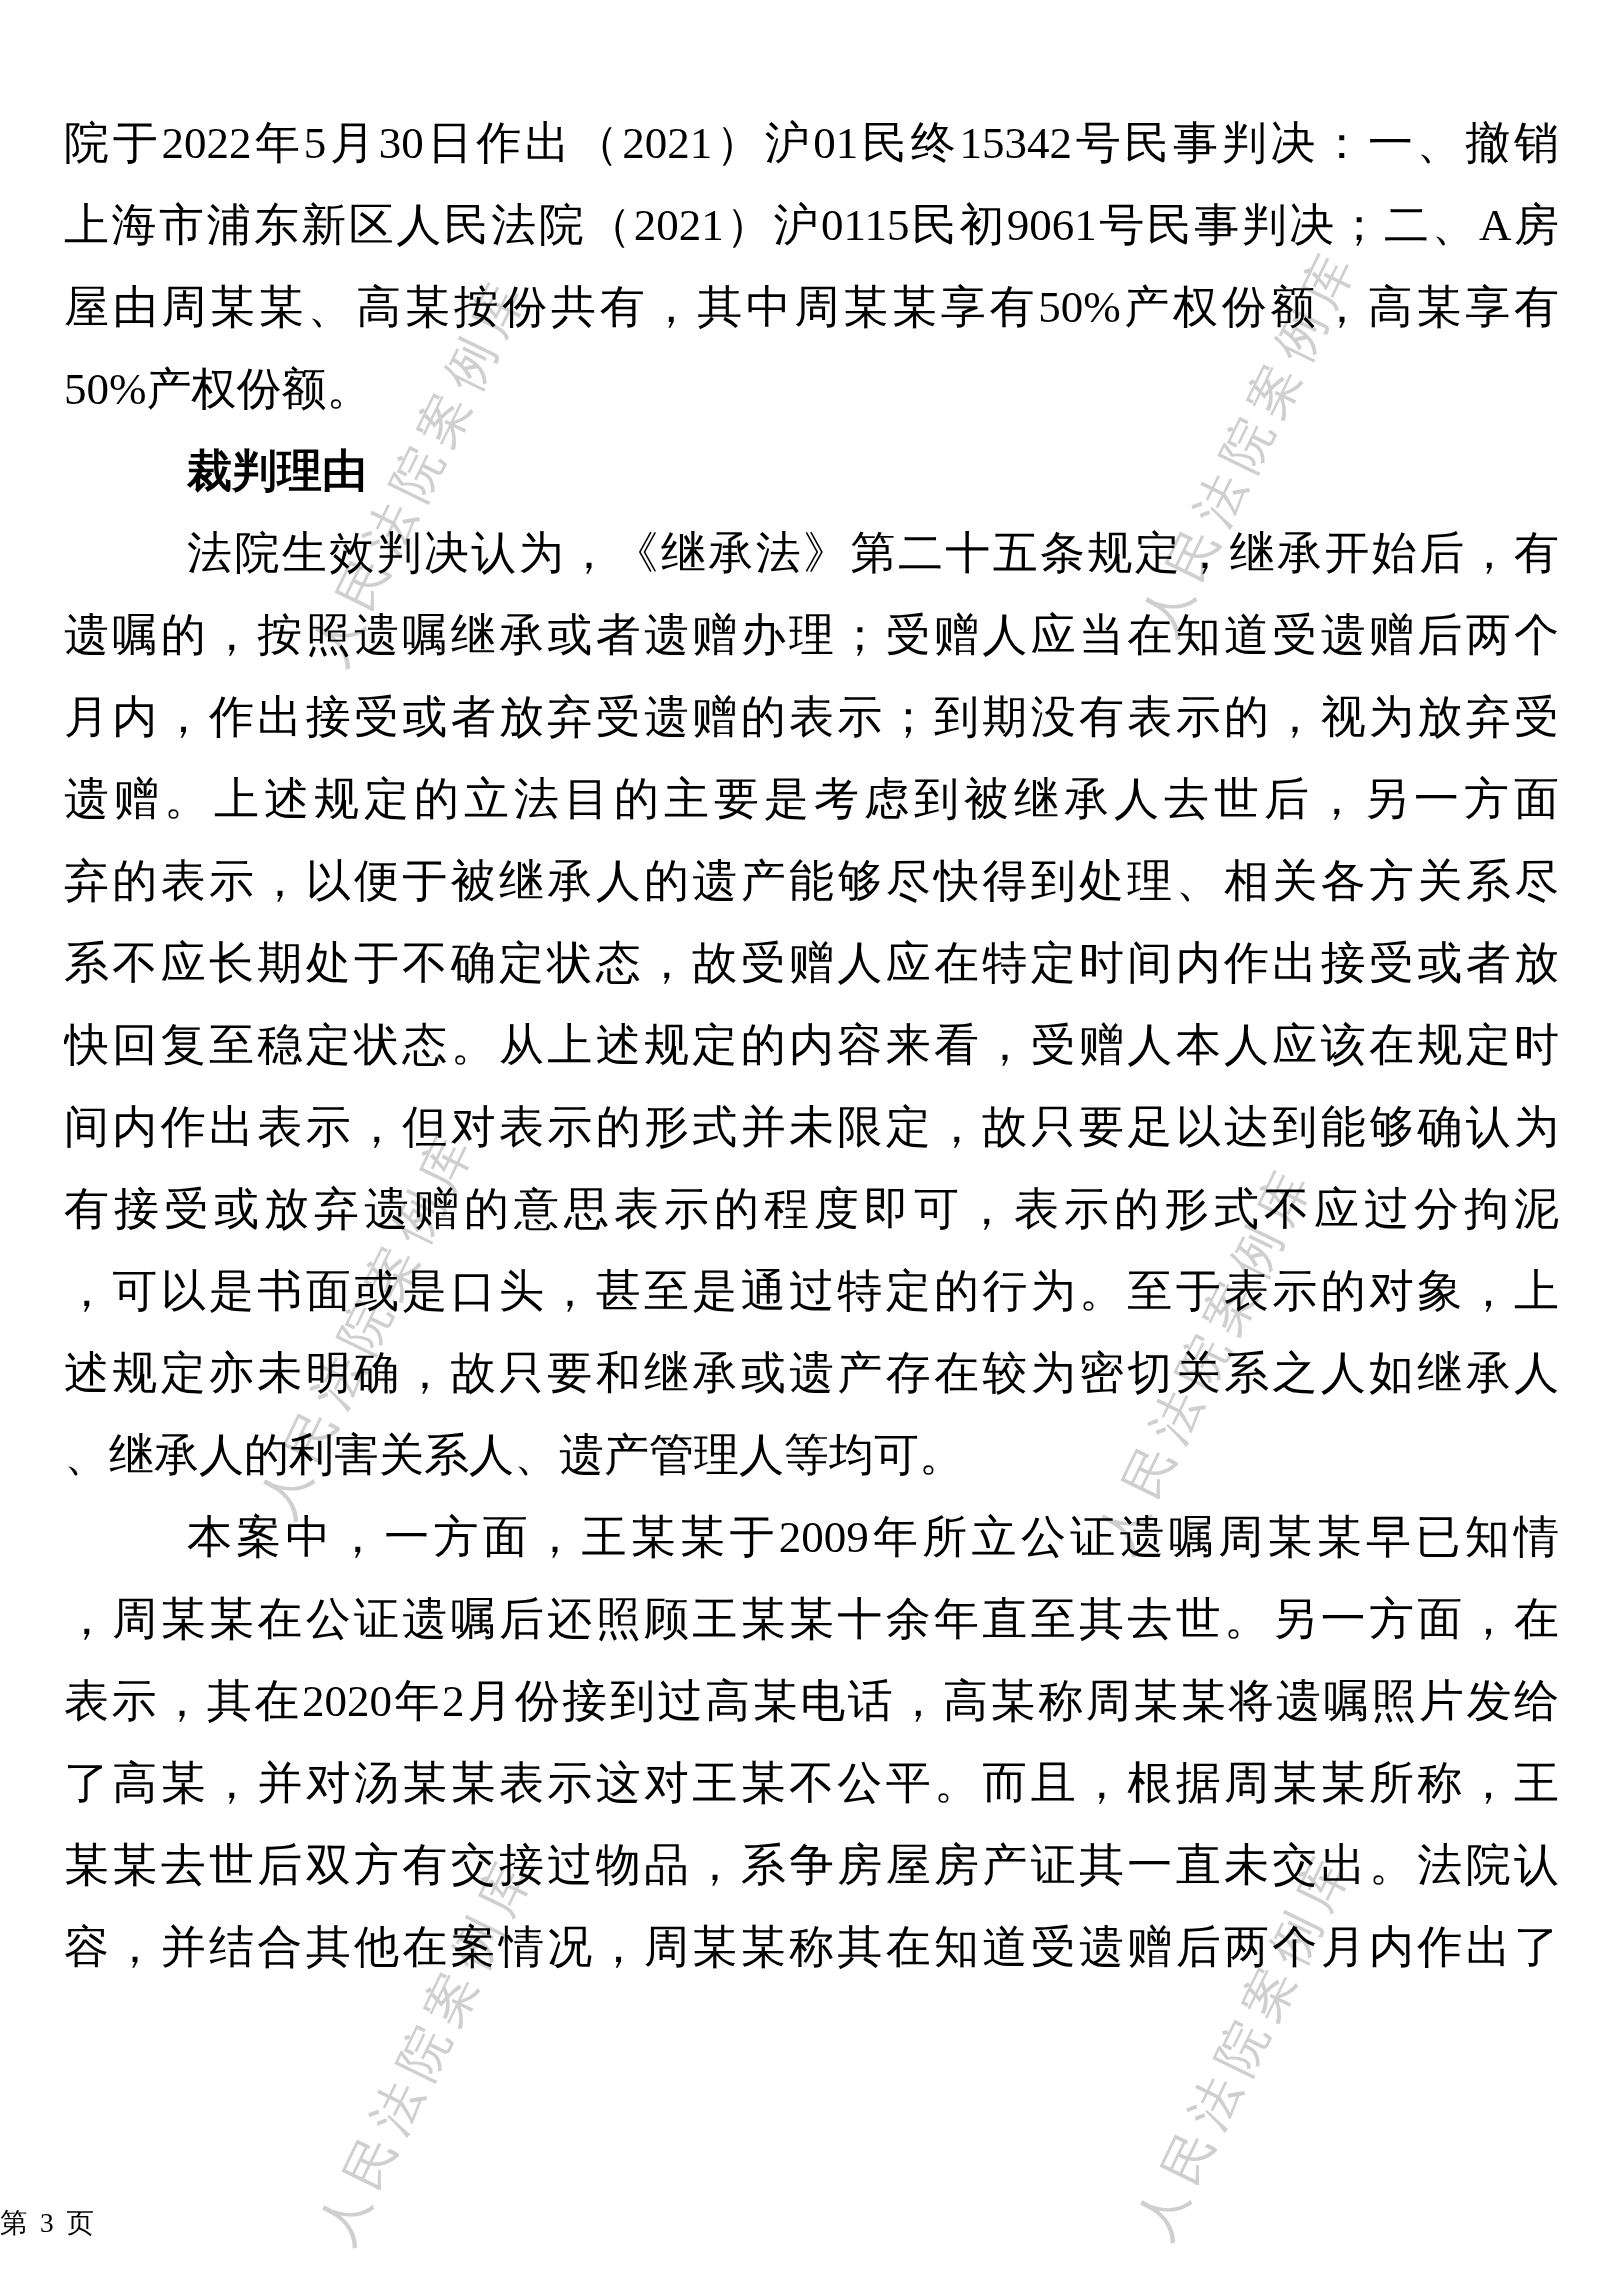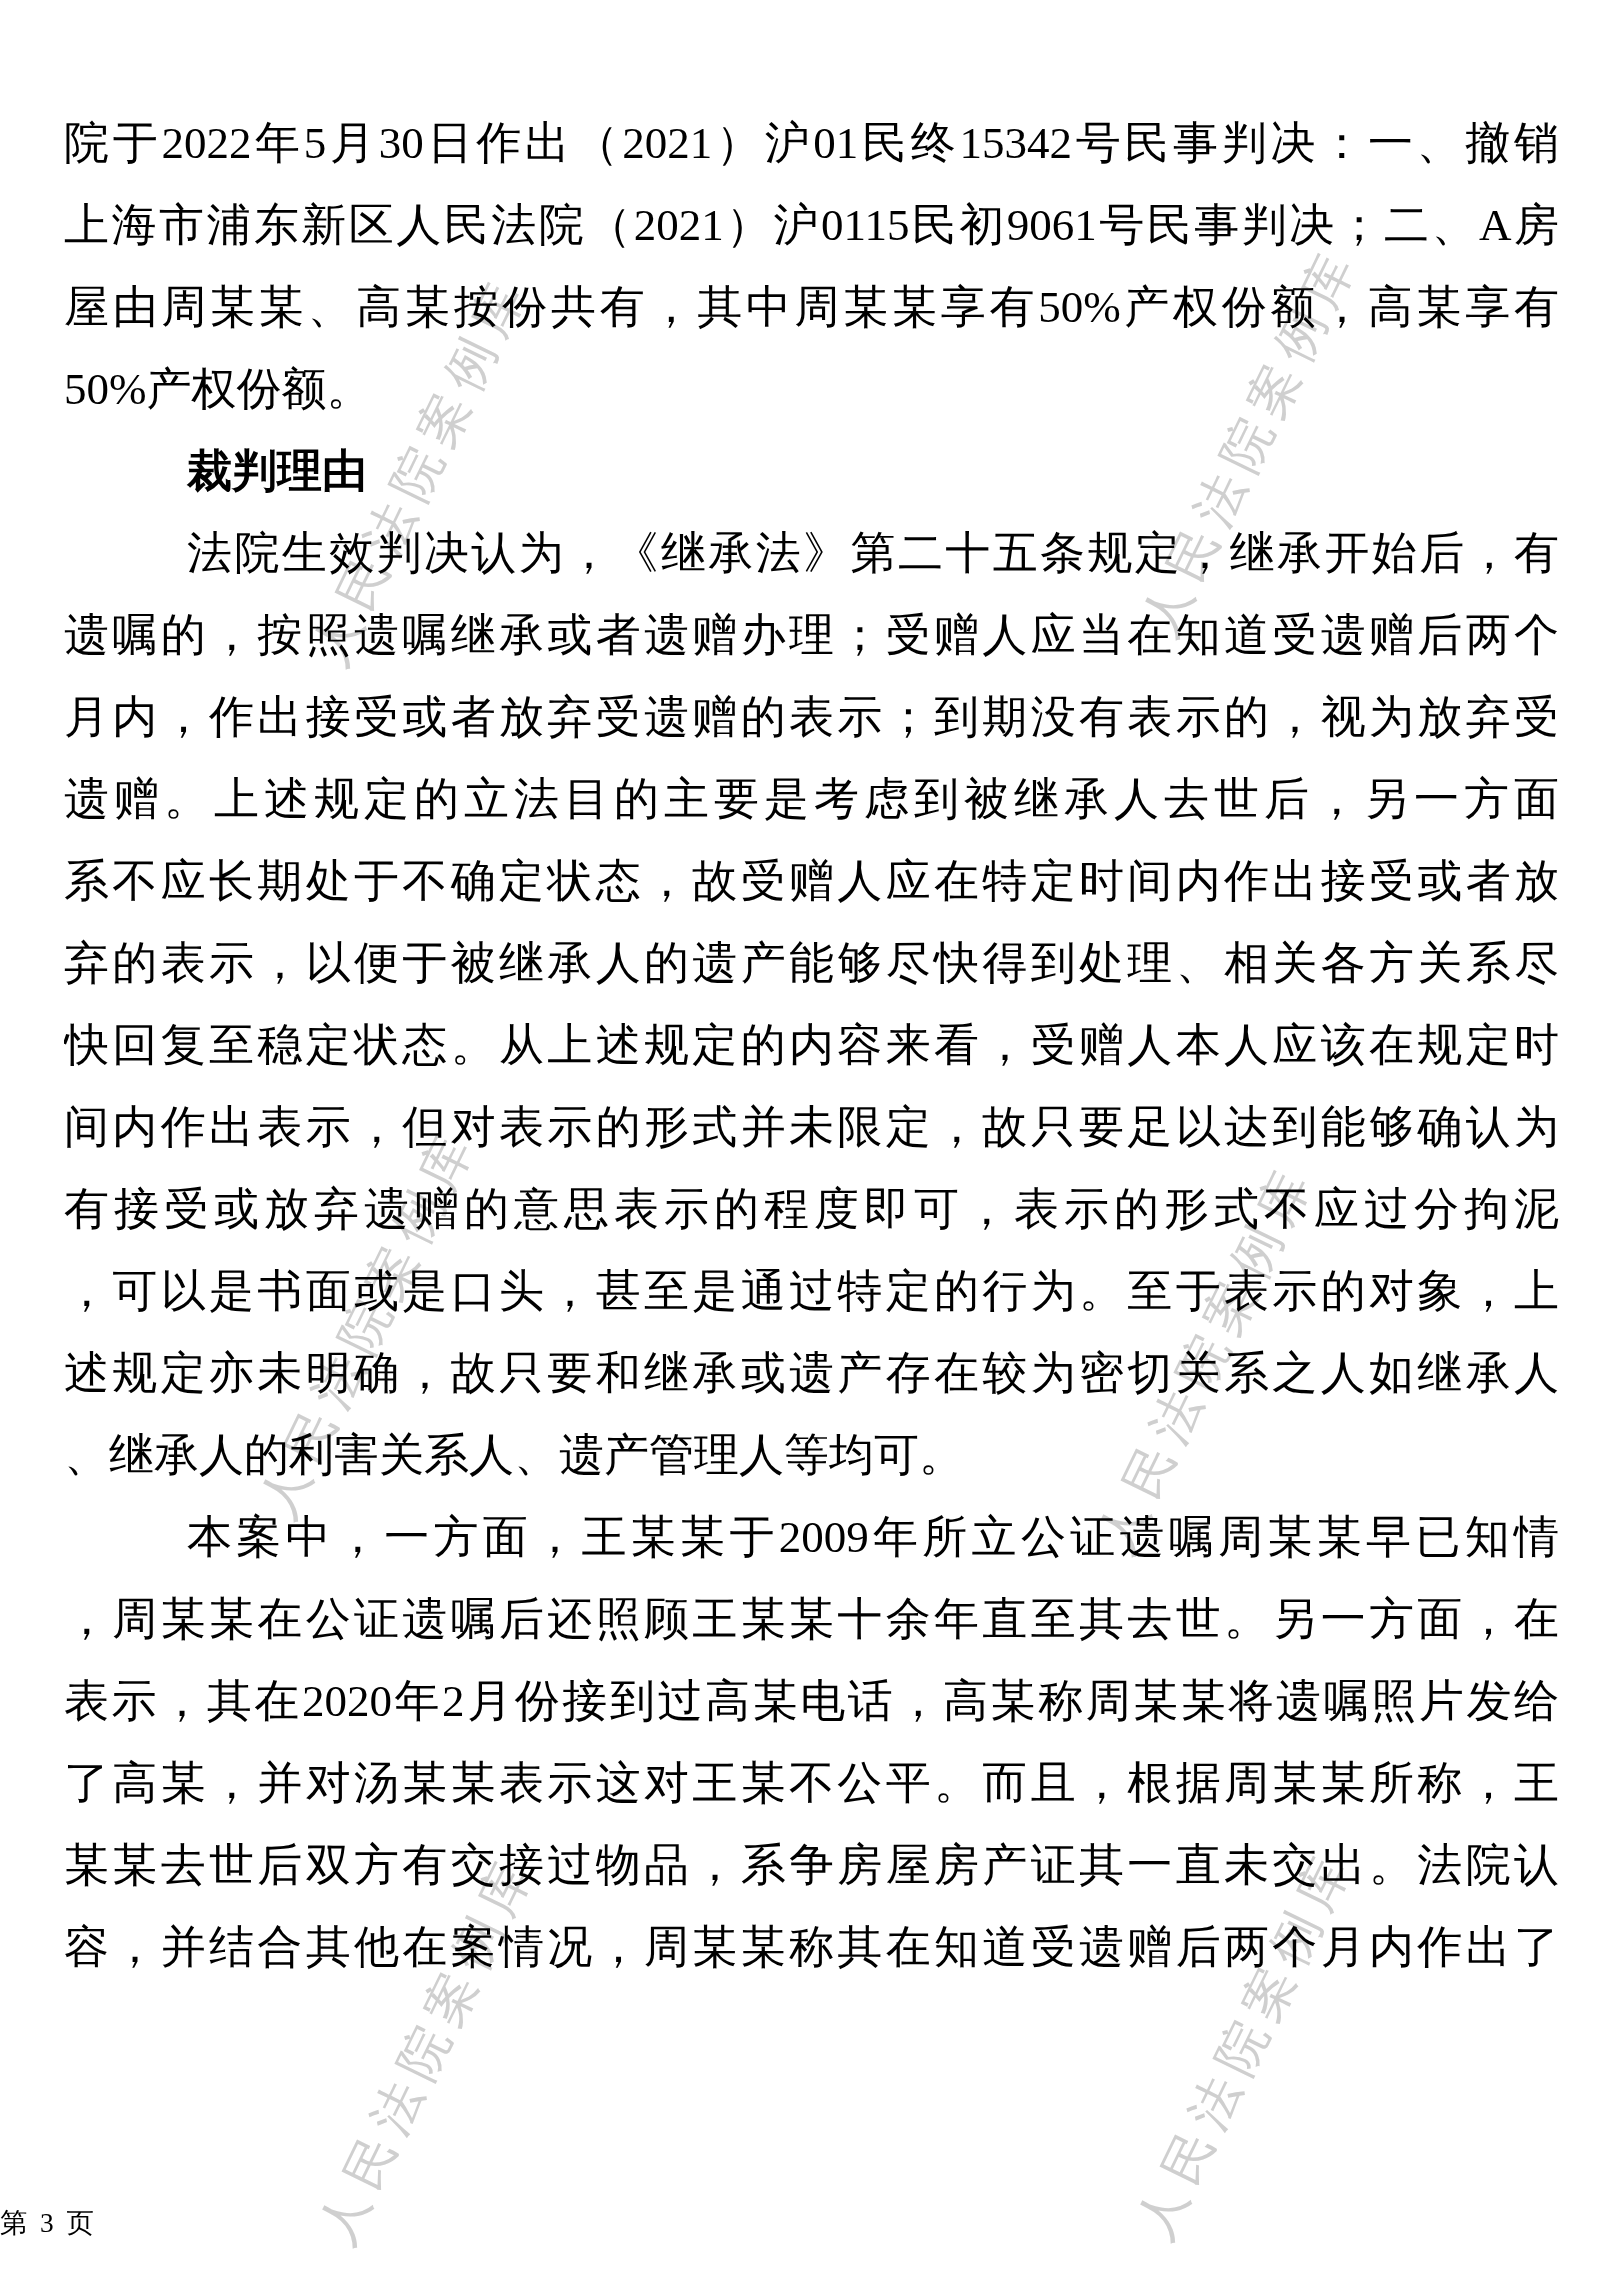--- a/index.html
+++ b/index.html
@@ -77,22 +77,22 @@
     <div class="l">上海市浦东新区人民法院（2021）沪0115民初9061号民事判决；二、A房</div>
     <div class="l">屋由周某某、高某按份共有，其中周某某享有50%产权份额，高某享有</div>
     <div class="l end">50%产权份额。</div>
 
     <div class="l heading indent">裁判理由</div>
 
     <div class="l indent">法院生效判决认为，《继承法》第二十五条规定，继承开始后，有</div>
     <div class="l">遗嘱的，按照遗嘱继承或者遗赠办理；受赠人应当在知道受遗赠后两个</div>
     <div class="l">月内，作出接受或者放弃受遗赠的表示；到期没有表示的，视为放弃受</div>
     <div class="l">遗赠。上述规定的立法目的主要是考虑到被继承人去世后，另一方面</div>
+    <div class="l">弃的表示，以便于被继承人的遗产能够尽快得到处理、相关各方关系尽</div>
     <div class="l">系不应长期处于不确定状态，故受赠人应在特定时间内作出接受或者放</div>
-    <div class="l">弃的表示，以便于被继承人的遗产能够尽快得到处理、相关各方关系尽</div>
     <div class="l">快回复至稳定状态。从上述规定的内容来看，受赠人本人应该在规定时</div>
     <div class="l">间内作出表示，但对表示的形式并未限定，故只要足以达到能够确认为</div>
     <div class="l">有接受或放弃遗赠的意思表示的程度即可，表示的形式不应过分拘泥</div>
     <div class="l">，可以是书面或是口头，甚至是通过特定的行为。至于表示的对象，上</div>
     <div class="l">述规定亦未明确，故只要和继承或遗产存在较为密切关系之人如继承人</div>
     <div class="l end">、继承人的利害关系人、遗产管理人等均可。</div>
 
     <div class="l indent">本案中，一方面，王某某于2009年所立公证遗嘱周某某早已知情</div>
     <div class="l">，周某某在公证遗嘱后还照顾王某某十余年直至其去世。另一方面，在</div>
     <div class="l">表示，其在2020年2月份接到过高某电话，高某称周某某将遗嘱照片发给</div>

